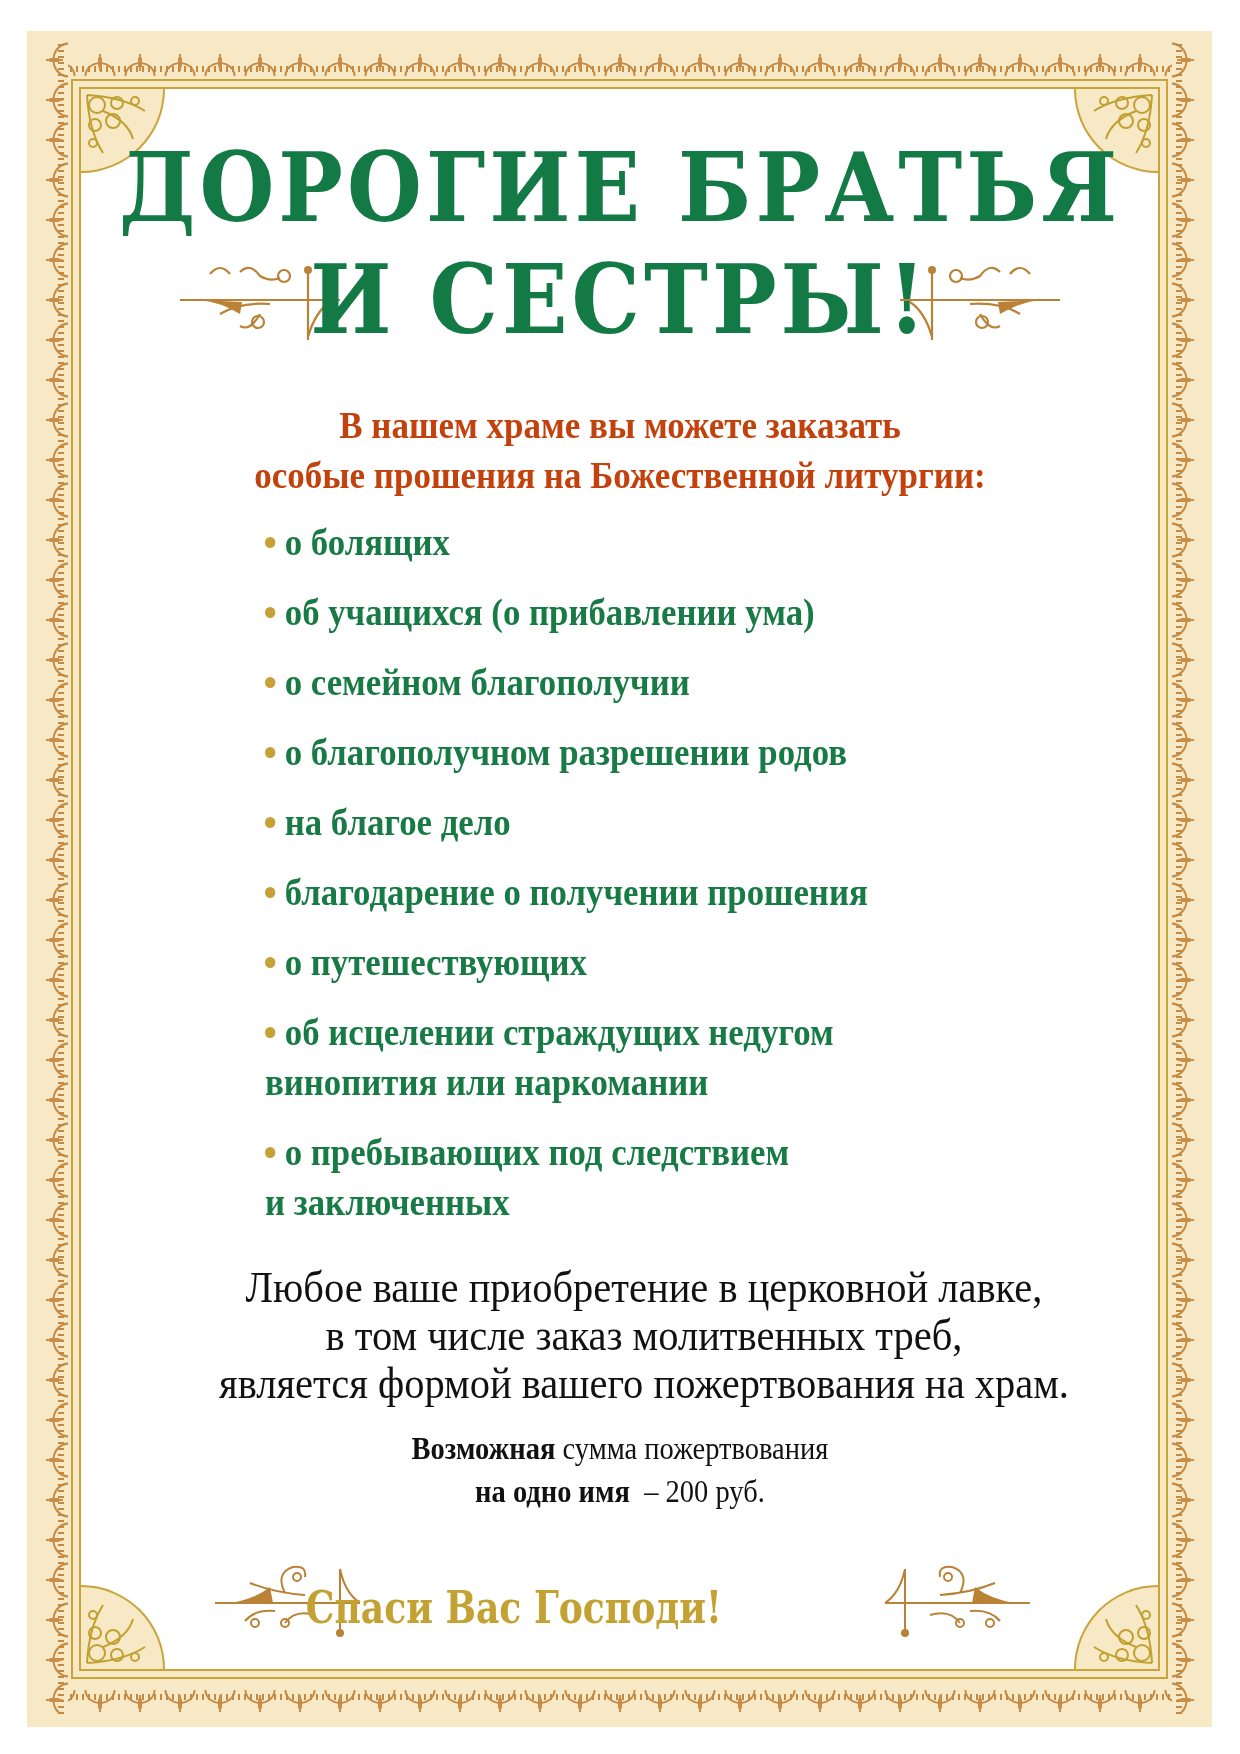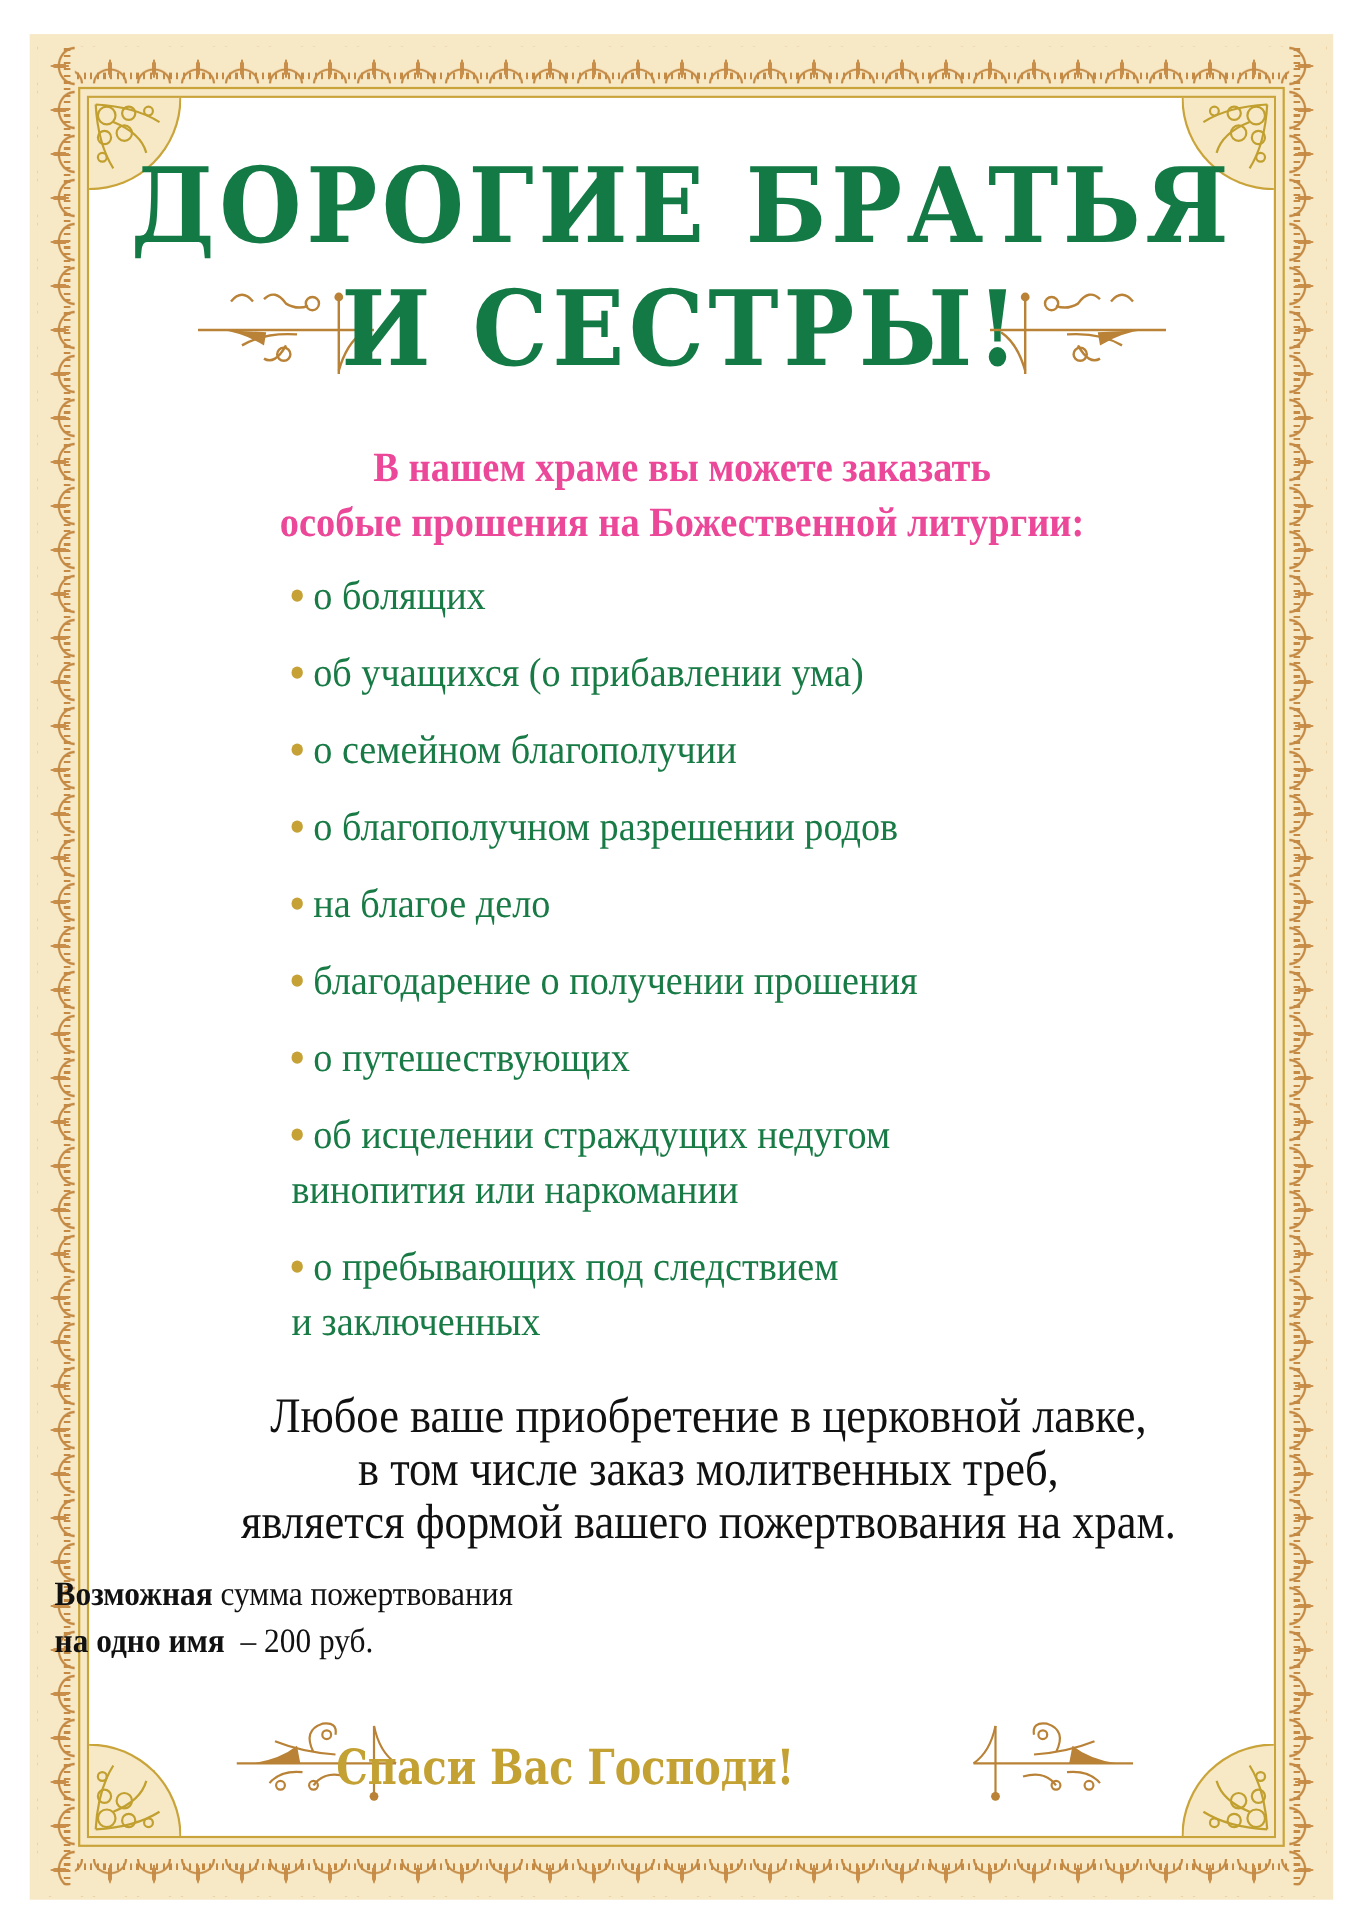--- a/index.html
+++ b/index.html
@@ -36,28 +36,28 @@
   .corner svg{position:absolute;}
   .corner.tl svg{left:4px;top:4px;}
   .corner.tr svg{right:4px;top:4px;transform:scaleX(-1);}
   .corner.bl svg{left:4px;bottom:4px;transform:scaleY(-1);}
   .corner.br svg{right:4px;bottom:4px;transform:scale(-1,-1);}
 
   .title{position:absolute;left:0;width:1240px;text-align:center;color:#137a45;font-family:"DejaVu Serif",serif;font-weight:bold;letter-spacing:4px;}
   .title.l1{top:138px;font-size:86px;line-height:100px;transform:scaleY(1.1);}
   .title.l2{top:250px;font-size:86px;line-height:100px;transform:scaleY(1.1);}
   .flourish{position:absolute;}
-  .intro{position:absolute;left:0;width:1240px;top:400px;text-align:center;font-weight:bold;font-size:38px;line-height:50px;color:#ec4899;}
+  .intro{position:absolute;left:0;width:1240px;top:400px;text-align:center;font-weight:bold;font-size:38px;line-height:50px;color:#c2410c;}
   .intro div{transform:scaleX(.92);}
-  .list{position:absolute;left:265px;top:518px;width:900px;color:#187a45;font-weight:normal;font-size:37px;}
+  .list{position:absolute;left:265px;top:518px;width:900px;color:#187a45;font-weight:bold;font-size:37px;}
   .li{position:relative;line-height:50px;margin-bottom:20px;transform-origin:left center;transform:scaleX(.94);}
   .bullet{display:inline-block;width:11px;height:11px;border-radius:50%;background:#c6a236;margin-right:10px;vertical-align:middle;position:relative;top:-4px;}
   .donation{position:absolute;left:0;width:1240px;top:1263px;text-align:center;font-size:45px;line-height:48px;color:#111;padding-left:24px;}
   .donation div{transform:scaleX(.9);}
-  .amount{position:absolute;left:0;width:1240px;top:1427px;text-align:left;font-size:31px;line-height:43px;color:#111;}
+  .amount{position:absolute;left:0;width:1240px;top:1427px;text-align:center;font-size:31px;line-height:43px;color:#111;}
   .amount div{transform:scaleX(.92);}
   .blessing{position:absolute;left:0;width:1028px;top:1578px;text-align:center;color:#c4a133;font-family:"DejaVu Serif",serif;font-weight:bold;font-size:44px;line-height:60px;}
   .blessing span{display:inline-block;transform:scaleX(.82);}
 </style>
 </head>
 <body>
 
 <div class="frame"></div>
 <div class="lace-band top"></div>
 <div class="lace-band bottom"></div>

